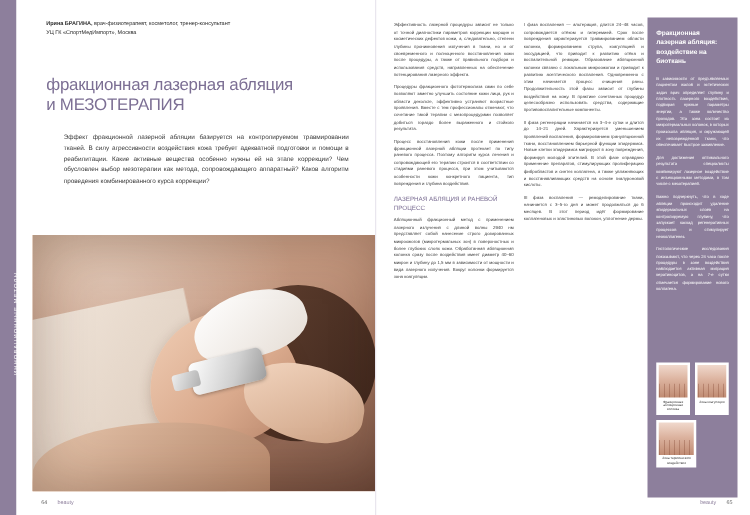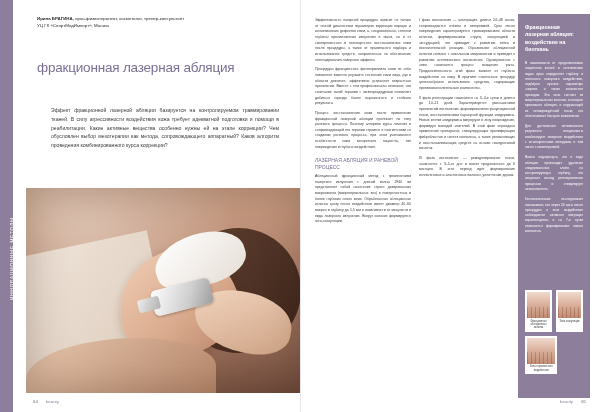--- a/index.html
+++ b/index.html
@@ -268,20 +268,21 @@
     <div class="left-content">
 
       <div class="byline">
         <span class="name">Ирина БРАГИНА,</span>
         <span>врач-физиотерапевт, косметолог, тренер-консультант</span><br>
         <span>УЦ ГК «СпортМедИмпорт», Москва</span>
       </div>
 
       <div class="title-block">
         <div class="title-line1">фракционная лазерная абляция</div>
+        <div class="title-line2">и МЕЗОТЕРАПИЯ</div>
       </div>
 
       <div class="lead">Эффект фракционной лазерной абляции базируется на контролируемом травмировании тканей. В силу агрессивности воздействия кожа требует адекватной подготовки и помощи в реабилитации. Какие активные вещества особенно нужны ей на этапе коррекции? Чем обусловлен выбор мезотерапии как метода, сопровождающего аппаратный? Каков алгоритм проведения комбинированного курса коррекции?</div>
 
       <div class="photo">
         <div class="bg"></div>
         <div class="towel"></div>
         <div class="hair"></div>
         <div class="face"></div>
         <div class="cap"></div>

